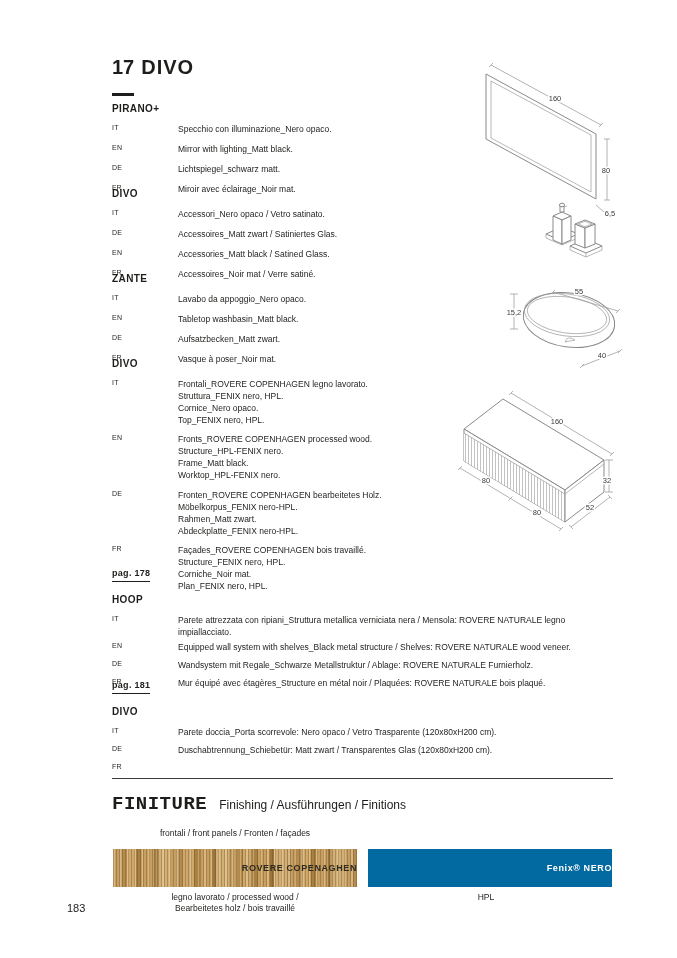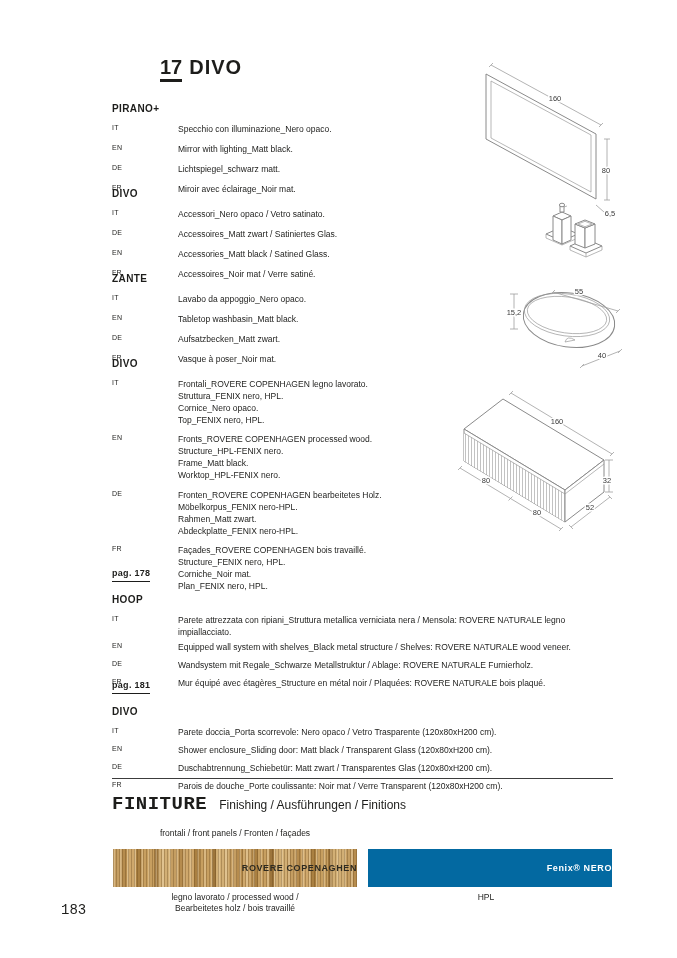--- a/index.html
+++ b/index.html
@@ -4,21 +4,21 @@
 <style>
   html,body{margin:0;padding:0;}
   body{
     width:677px;height:958px;position:relative;background:#ffffff;
     font-family:"Liberation Sans", sans-serif;color:#1d1d1b;
     -webkit-font-smoothing:antialiased;overflow:hidden;
   }
   .abs{position:absolute;}
   
   .chapter{left:112px;top:56px;display:flex;align-items:flex-start;gap:7px;}
-  .chapter .num{font-size:20px;font-weight:bold;border-bottom:3px solid #1d1d1b;padding-bottom:1px;line-height:22px;margin-left:48px;}
+  .chapter .num{font-size:20px;font-weight:bold;border-bottom:3px solid #1d1d1b;padding-bottom:15px;line-height:22px;}
   .chapter .name{font-size:20px;font-weight:bold;letter-spacing:1px;line-height:22px;}
   
   .spec{left:112px;width:345px;}
   .spec.wide{width:505px;}
   .sec-title{font-size:10px;font-weight:bold;letter-spacing:.4px;margin:0 0 8px 0;}
   .page-ref{font-size:9px;font-weight:bold;letter-spacing:.3px;display:inline-block;
             border-bottom:1.5px solid #1d1d1b;padding-bottom:3px;margin:0 0 12px 0;}
   .row{display:flex;align-items:flex-start;min-height:16px;}
   .row .lang{flex:0 0 18px;font-size:7px;letter-spacing:.3px;padding-top:1.5px;color:#1d1d1b;}
   .row .txt{flex:1;font-size:8.5px;line-height:12px;white-space:pre-line;padding-top:0.5px;}
@@ -41,21 +41,21 @@
       repeating-linear-gradient(90deg, #c59e62 0 8px, #b68c4e 8px 14px, #cfa86c 14px 23px,
                                 #aa8041 23px 29px, #c79f60 29px 41px, #9d753b 41px 45px, #d2af75 45px 58px);
   }
   .swatch.black{left:368px;background:#0369a1;}
   .swatch .sw-label{font-size:9px;font-weight:bold;letter-spacing:.6px;}
   .swatch.wood .sw-label{color:#2e2a20;}
   .swatch.black .sw-label{color:#ffffff;}
   .caption{top:892px;width:244px;text-align:center;font-size:8.5px;line-height:11px;white-space:pre-line;}
   .caption.c1{left:113px;}
   .caption.c2{left:364px;}
-  .page-num{left:61px;top:902px;font-size:14px;font-family:Liberation Mono, monospace;}
+  .page-num{left:67px;top:902px;font-size:11px;}
   
   svg text{font-family:"Liberation Sans",sans-serif;font-size:7.5px;fill:#3a3a3a;
            paint-order:stroke;stroke:#ffffff;stroke-width:3px;stroke-linejoin:round;}
   .obj{fill:#ffffff;stroke:#8a8a8a;stroke-width:1;}
   .objthin{fill:none;stroke:#9a9a9a;stroke-width:.7;}
   .dim{fill:none;stroke:#9f9f9f;stroke-width:.8;}
 </style>
 </head>
 <body>
 
@@ -178,30 +178,25 @@
 </section>
 
 <section class="abs spec wide tight" style="top:674px">
   <span class="page-ref">pag. 181</span>
   <h3 class="sec-title">DIVO</h3>
   <div class="row">
     <span class="lang">IT</span>
     <span class="txt">Parete doccia_Porta scorrevole: Nero opaco / Vetro Trasparente (120x80xH200 cm).</span>
     </div>
   <div class="row">
-    <span class="lang">EN</span>
-    <span class="txt">Shower enclosure_Sliding door: Matt black / Transparent Glass (120x80xH200 cm).</span>
-    </div>
-  <div class="row">
     <span class="lang">DE</span>
     <span class="txt">Duschabtrennung_Schiebetür: Matt zwart / Transparentes Glas (120x80xH200 cm).</span>
     </div>
   <div class="row">
     <span class="lang">FR</span>
-    <span class="txt">Parois de douche_Porte coulissante: Noir mat / Verre Transparent (120x80xH200 cm).</span>
     </div>
 </section>
 
 <svg class="abs" style="left:460px;top:55px" width="185" height="210" viewBox="0 0 185 210">
 
   <polygon class="obj" points="26,19 136,79 136,144 26,84"></polygon>
   <polygon class="objthin" points="31,26 131,80 131,137 31,83"></polygon>
 
   <line class="dim" x1="31" y1="10" x2="141" y2="70"></line>
   <line class="dim" x1="29" y1="12" x2="33" y2="8"></line>

